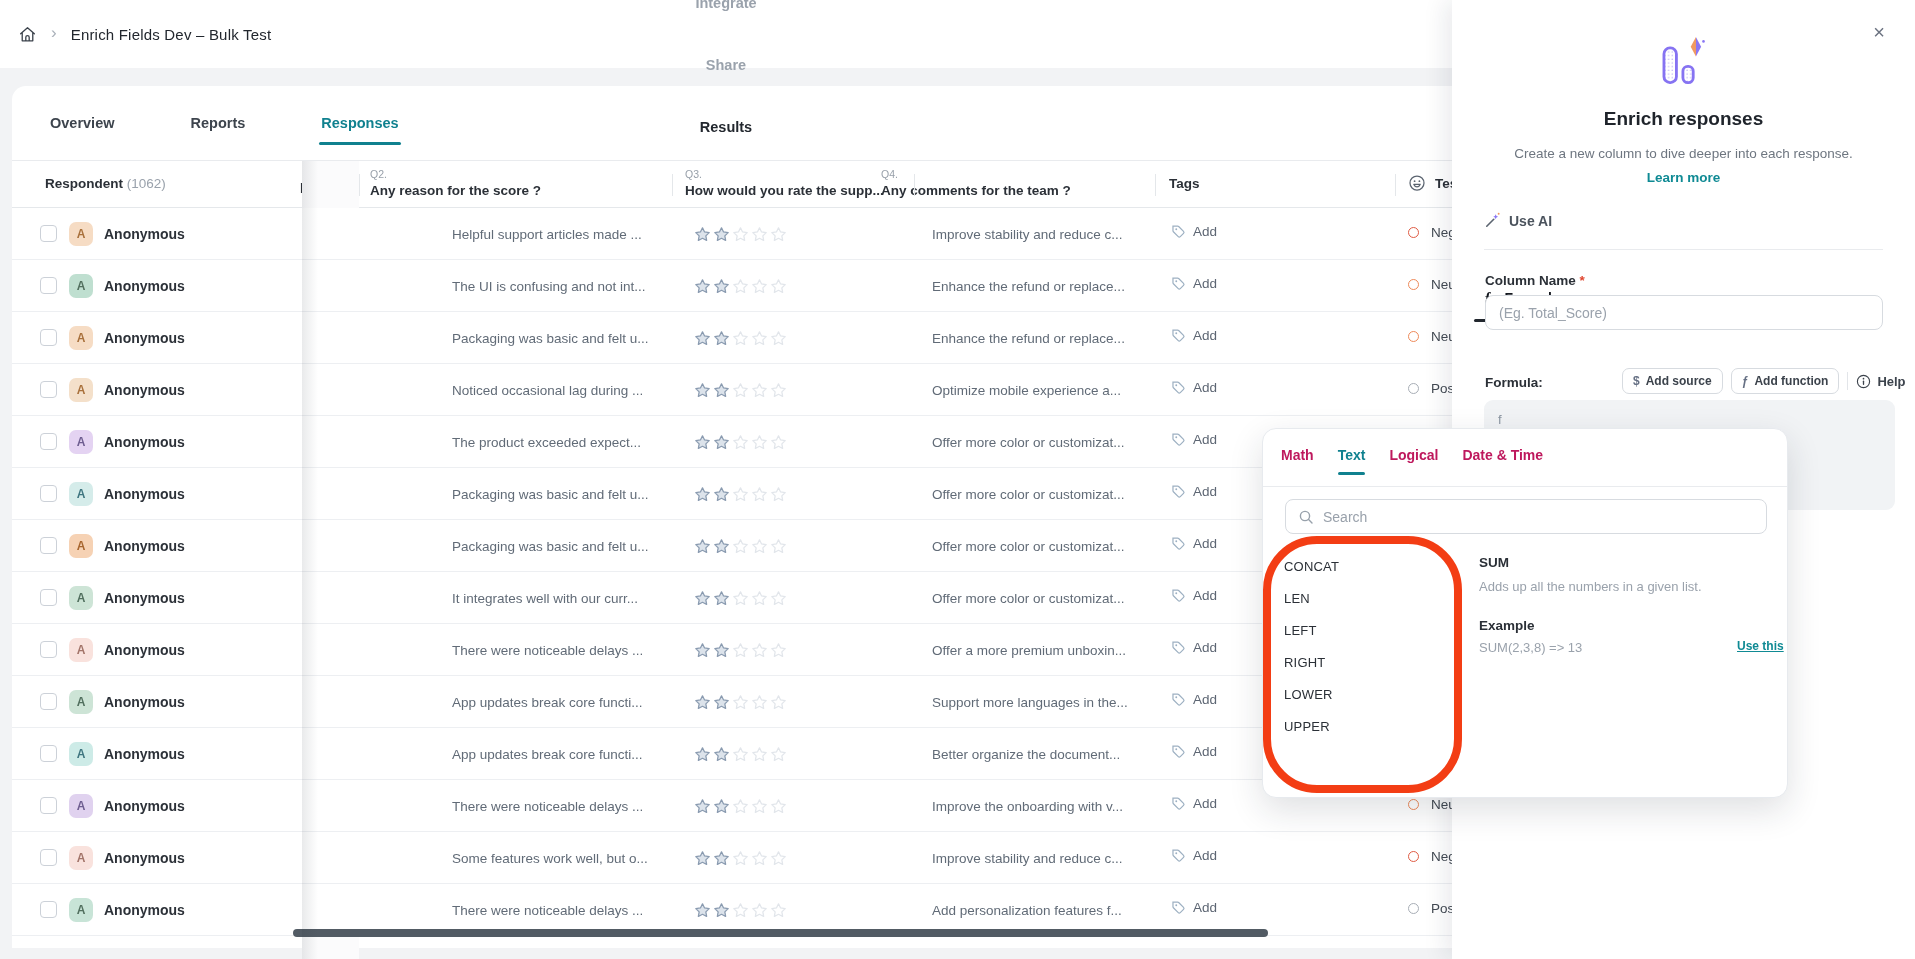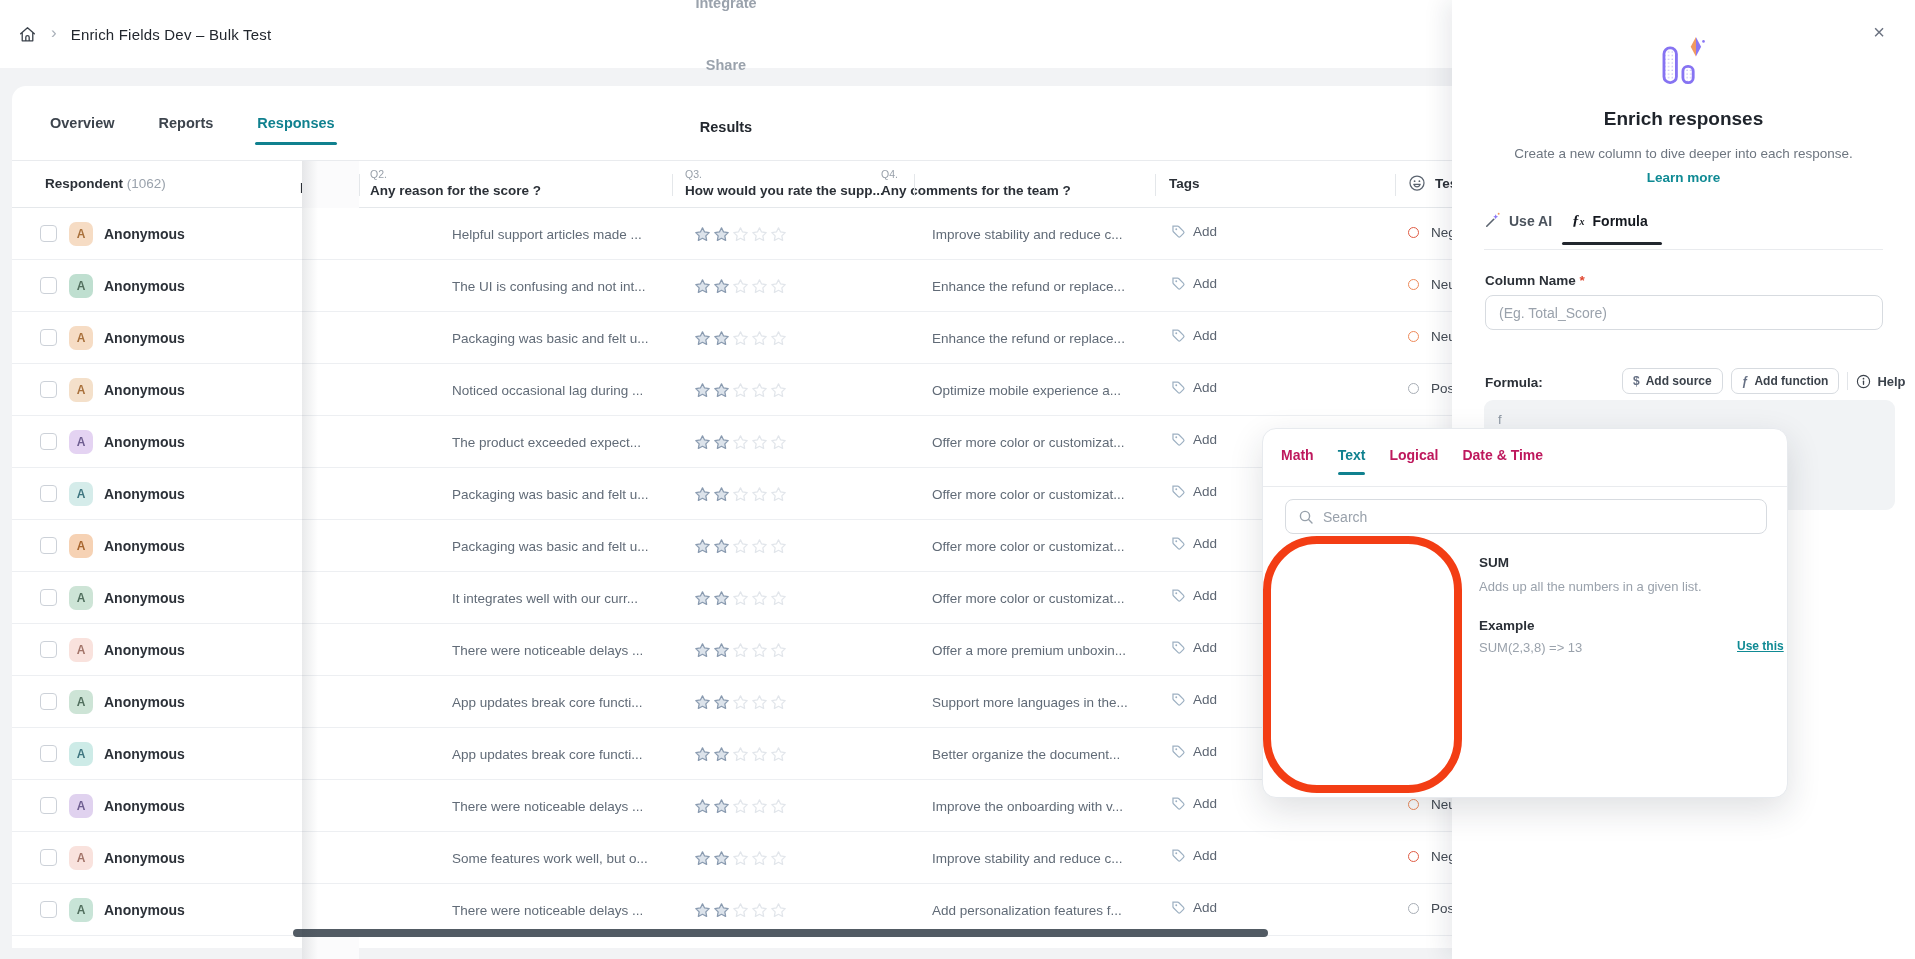--- a/index.html
+++ b/index.html
@@ -11,21 +11,21 @@
   .topbar { position:absolute; left:0; top:0; width:1915px; height:68px; background:#ffffff; z-index:5; }
   .crumb { position:absolute; left:18px; top:0; height:68px; display:flex; align-items:center; gap:14px; }
   .crumb .chev { color:#a9b0b9; font-size:17px; margin-top:-2px; }
   .page-title { font-size:15px; font-weight:normal; color:#22272e; letter-spacing:.2px; }
   .topnav { position:absolute; left:0; top:0; width:1452px; height:68px; display:flex; align-items:center; justify-content:center; gap:46px;flex-direction:column; }
   .topnav .nav-item { font-size:14.5px; color:#9aa2ac; font-weight:600; cursor:pointer; }
   .topnav .nav-item.active { color:#22272e; font-weight:bold; }
 
   
   .card { position:absolute; left:12px; top:86px; width:1903px; height:862px; background:#ffffff; border-radius:14px 0 0 0; }
-  .tabbar { position:absolute; left:36px; top:14px; height:46px; display:flex; gap:40px; align-items:center; }
+  .tabbar { position:absolute; left:36px; top:14px; height:46px; display:flex; gap:72px; align-items:center; }
   .vtab { font-size:14.5px; font-weight:600; color:#3d444d; position:relative; padding:14px 2px; cursor:pointer; }
   .vtab.active { color:#10818f; }
   .vtab.active::after { content:""; position:absolute; left:0; right:0; bottom:0; height:3px; background:#10818f; border-radius:2px; }
 
   
   .thead { position:absolute; left:0; top:74px; width:1470px; height:48px; border-top:1px solid #e9ebee; border-bottom:1px solid #e5e8eb; background:#fff; }
   .th-respondent { position:absolute; left:33px; top:15px; font-size:13.5px; color:#2b3037; font-weight:600; }
   .th-count { color:#9aa2ac; font-weight:400; }
   .th-partial { position:absolute; left:288px; top:17px; font-size:13.5px; color:#2b3037; font-weight:600; }
   .qcol .qtag { font-size:10.5px; color:#98a0aa; margin-bottom:3px; }
@@ -54,21 +54,21 @@
   .hscroll { position:absolute; left:281px; top:843px; width:975px; height:8px; background:#525b64; border-radius:4px; cursor:pointer; }
 
   
   .panel { position:absolute; left:1452px; top:0; width:463px; height:959px; background:#ffffff;
     box-shadow:-7px 0 22px rgba(25,35,50,.09); z-index:20; }
   .close-x { position:absolute; right:30px; top:22px; font-size:20px; color:#6b7280; cursor:pointer; line-height:1; }
   .p-icon { position:absolute; left:0; right:0; top:36px; display:flex; justify-content:center; }
   .p-title { position:absolute; left:0; right:0; top:108px; text-align:center; font-size:19px; font-weight:bold; color:#1f242b; }
   .p-sub { position:absolute; left:0; right:0; top:146px; text-align:center; font-size:13.5px; color:#6e7680; }
   .p-learn { position:absolute; left:0; right:0; top:170px; text-align:center; font-size:13.5px; font-weight:600; color:#0f8a94; cursor:pointer; }
-  .p-tabs { position:absolute; left:32px; top:212px; display:flex; gap:20px; }
+  .p-tabs { position:absolute; left:32px; top:212px; display:flex; gap:44px;flex-direction:column; }
   .p-tab { display:flex; align-items:center; gap:8px; font-size:14px; font-weight:600; color:#4b535d; padding-bottom:16px; position:relative; cursor:pointer; }
   .p-tab.active { color:#14181f; font-weight:bold; }
   .p-tab.active::after { content:""; position:absolute; left:-10px; right:-14px; bottom:0; height:3px; background:#22272e; border-radius:2px; }
   .p-tabline { position:absolute; left:32px; width:399px; top:249px; height:1px; background:#e9ebee; }
   .fx-ic { font-style:italic; font-family:"Liberation Serif","DejaVu Serif",serif; font-size:15px; }
   .cn-label { position:absolute; left:33px; top:273px; font-size:13.5px; font-weight:bold; color:#2b3037; }
   .req { color:#e0452e; }
   .cn-input { position:absolute; left:33px; top:295px; width:398px; height:35px; border:1px solid #d7dbe0; border-radius:8px;
     font-size:14px; color:#3c434c; padding:0 13px; outline:none; font-family:inherit; }
   .cn-input::placeholder { color:#9aa2ac; }
@@ -726,20 +726,28 @@
     <div class="fp-line"></div>
     <div class="fp-search">
       <span style="display:flex;">
         <svg width="16" height="16" viewBox="0 0 16 16">
             <circle cx="7" cy="7" r="4.6" fill="none" stroke="#98a1ab" stroke-width="1.4"></circle>
             <line x1="10.6" y1="10.6" x2="14" y2="14" stroke="#98a1ab" stroke-width="1.4" stroke-linecap="round"></line>
           </svg>
       </span>
       <input placeholder="Search" style="">
     </div>
+    <div class="fp-list" id="fplist">
+        <div class="fp-item">CONCAT</div>
+        <div class="fp-item">LEN</div>
+        <div class="fp-item">LEFT</div>
+        <div class="fp-item">RIGHT</div>
+        <div class="fp-item">LOWER</div>
+        <div class="fp-item">UPPER</div>
+      </div>
     <div class="fp-detail">
       <div class="fd-name">SUM</div>
       <div class="fd-desc">Adds up all the numbers in a given list.</div>
       <div class="fd-ex-label">Example</div>
       <div class="fd-ex">SUM(2,3,8) =&gt; 13</div>
       <div class="use-this">Use this</div>
     </div>
   </div>
 
   <div class="red-oval"></div>

